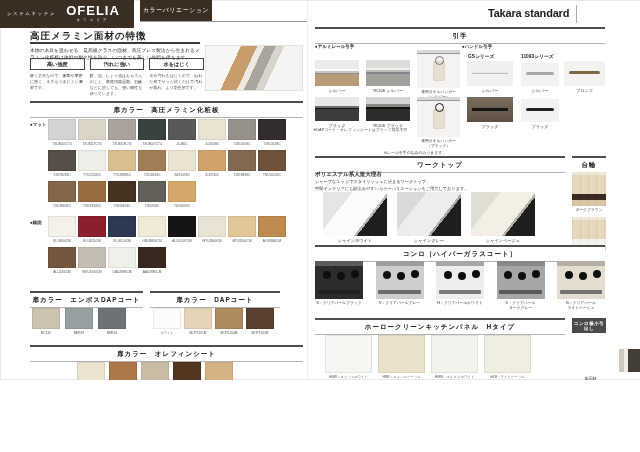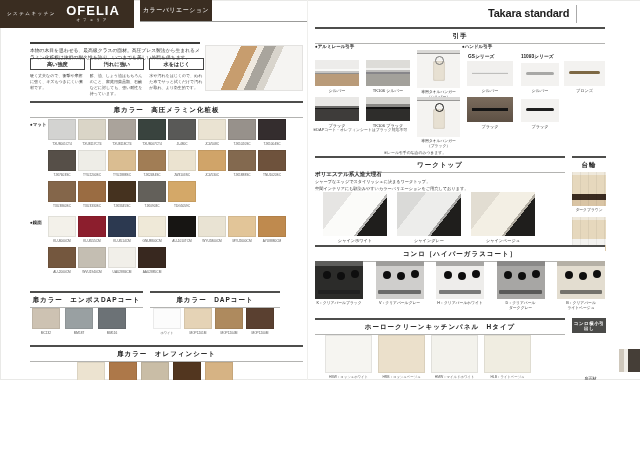--- a/index.html
+++ b/index.html
@@ -129,20 +129,21 @@
       <div class="main">OFELIA</div>
       <div class="ruby">オフェリア</div>
     </div>
   </div>
   <div class="abs hd-tab">カラーバリエーション</div>
   <div class="abs hd-tab-rule"></div>
   <div class="abs hd-brand">Takara standard</div>
   <div class="abs hd-brand-rule"></div>
   <div class="abs fold"></div>
 
+  <div class="abs l-title">高圧メラミン面材の特徴</div>
   <div class="abs l-title-rule"></div>
   <div class="abs l-intro">本物の木目を思わせる、最高級クラスの面材。高圧プレス製法から生まれるメラミン化粧板は抜群の耐久性を誇り、いつまでも美しい外観を保ちます。</div>
   <div class="abs material-ph"></div>
 
   <div class="abs features">
 
       <div class="feature">
         <div class="f-box">高い強度</div>
         <div class="f-desc">硬く丈夫なので、衝撃や摩擦に強く、キズもつきにくい素材です。</div>
       </div>

